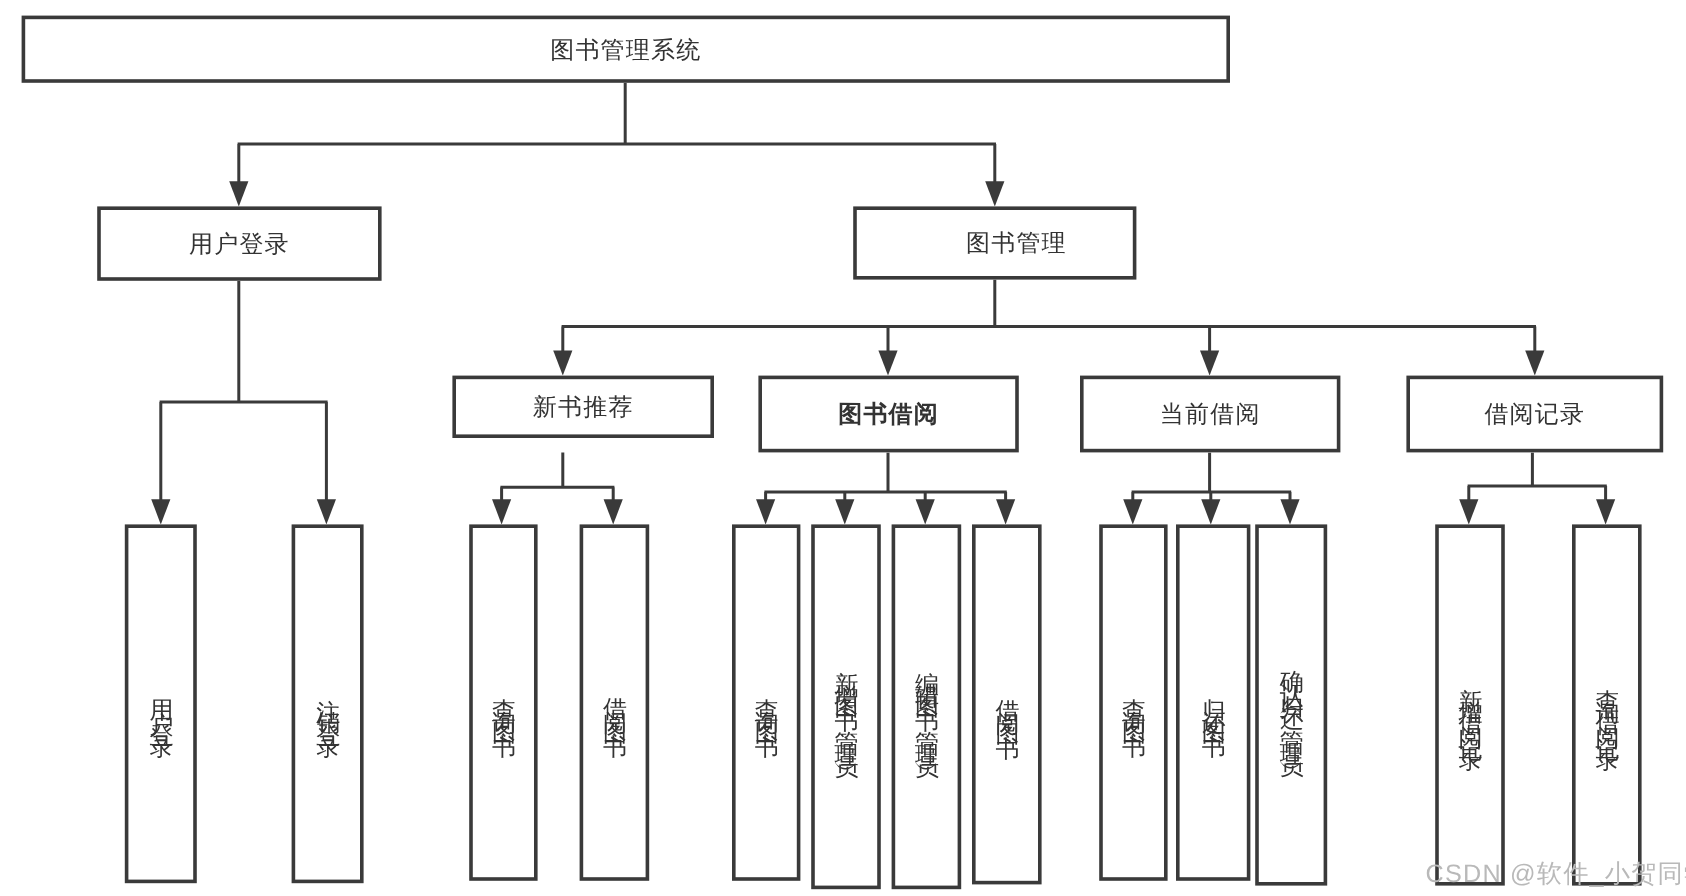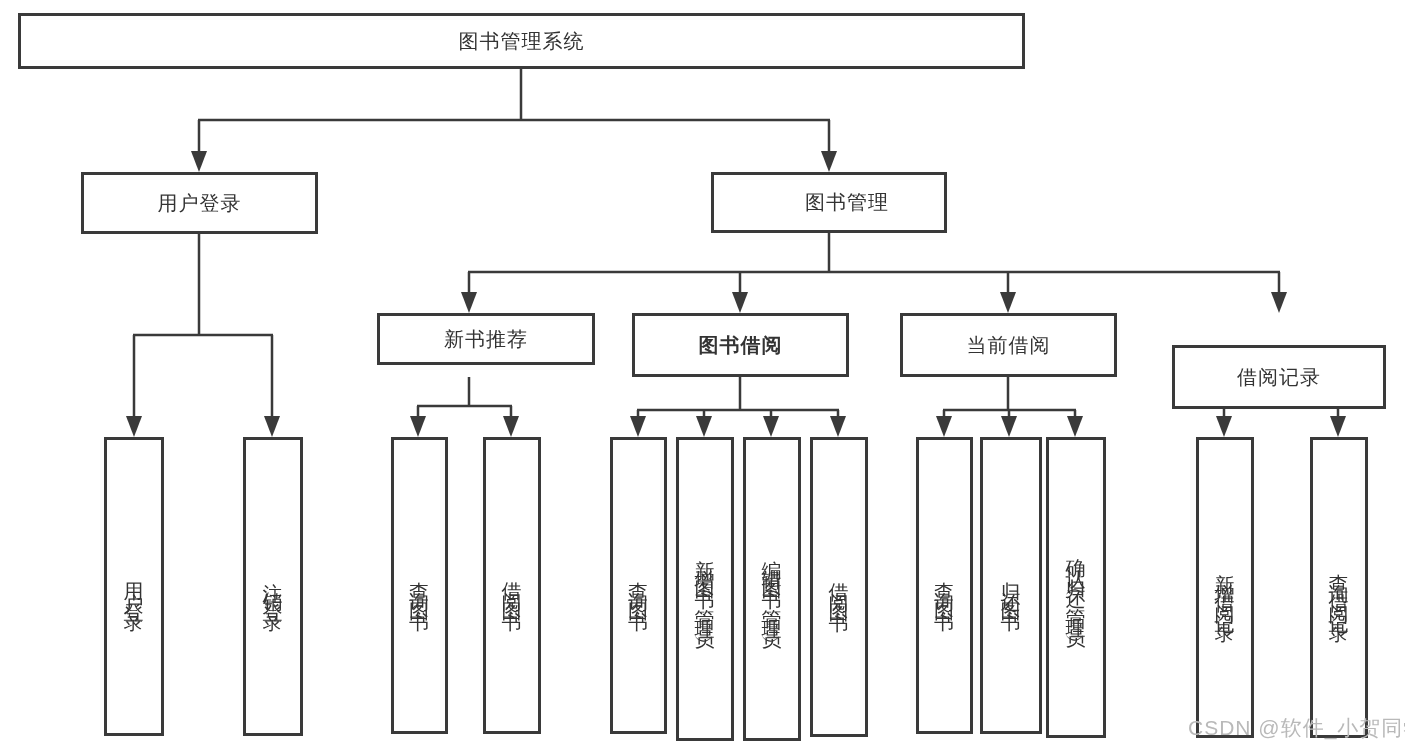--- a/index.html
+++ b/index.html
@@ -48,21 +48,21 @@
   }
   
   #b-root      { left: 18px;   top: 13px;  width: 1007px; height: 56px; text-align: center; }
   
   #b-userlogin { left: 81px;   top: 172px; width: 237px;  height: 62px; }
   #b-bookmgmt  { left: 711px;  top: 172px; width: 236px;  height: 61px; padding-left: 36px; }
   
   #b-newbook   { left: 377px;  top: 313px; width: 218px;  height: 52px; }
   #b-borrow    { left: 632px;  top: 313px; width: 217px;  height: 64px; font-weight: bold; }
   #b-current   { left: 900px;  top: 313px; width: 217px;  height: 64px; }
-  #b-record    { left: 1172px; top: 313px; width: 214px;  height: 64px; margin-top: 32px; }
+  #b-record    { left: 1172px; top: 313px; width: 214px;  height: 64px; }
   
   #v-login     { left: 104px;  top: 437px; width: 60px; height: 299px; }
   #v-logout    { left: 243px;  top: 437px; width: 60px; height: 299px; }
   #v-nb-query  { left: 391px;  top: 437px; width: 57px; height: 297px; }
   #v-nb-borrow { left: 483px;  top: 437px; width: 58px; height: 297px; }
   #v-bb-query  { left: 610px;  top: 437px; width: 57px; height: 297px; }
   #v-bb-add    { left: 676px;  top: 437px; width: 58px; height: 304px; }
   #v-bb-edit   { left: 743px;  top: 437px; width: 58px; height: 304px; }
   #v-bb-borrow { left: 810px;  top: 437px; width: 58px; height: 300px; }
   #v-cb-query  { left: 916px;  top: 437px; width: 57px; height: 297px; }

